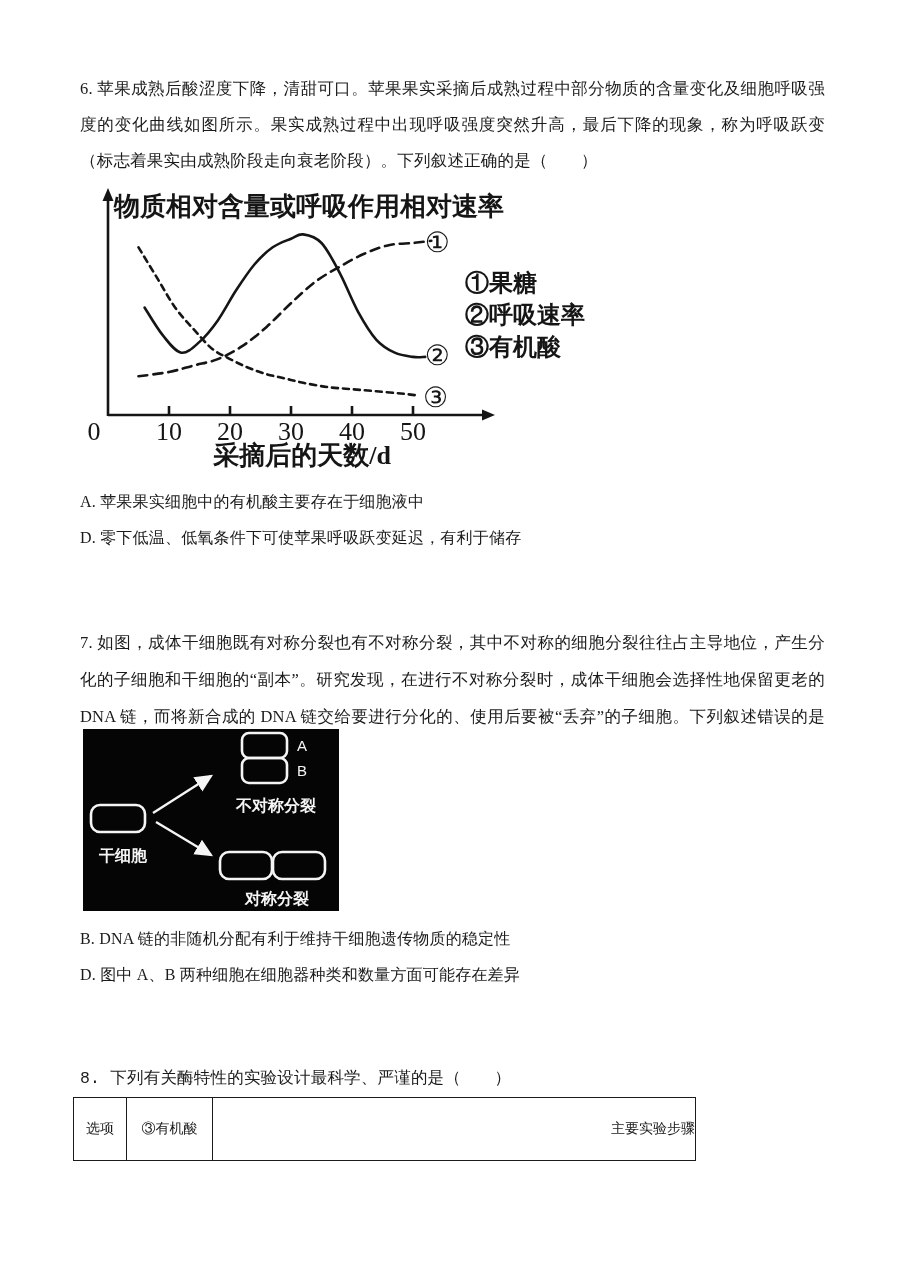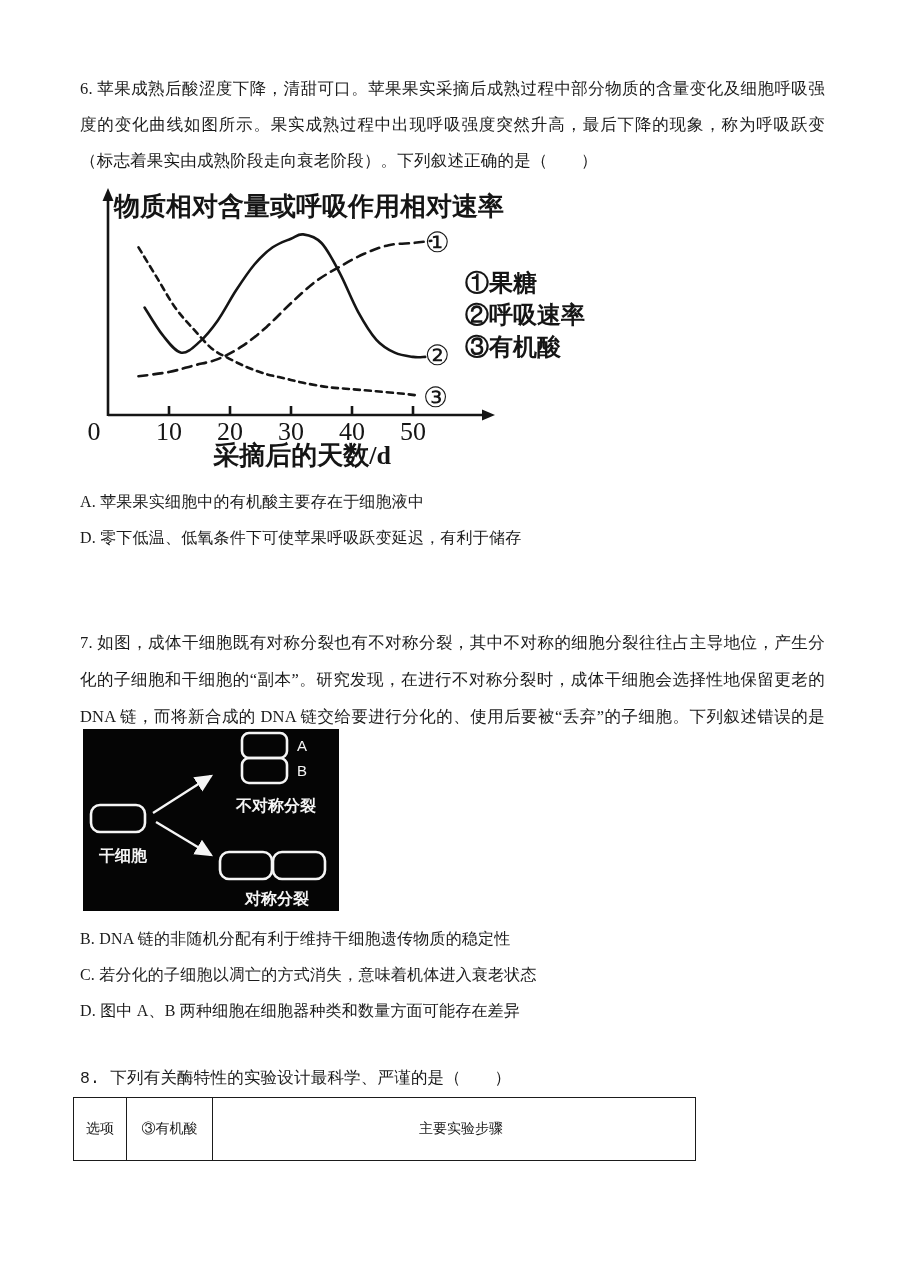--- a/index.html
+++ b/index.html
@@ -50,21 +50,21 @@
     font-size:14px;
   }
   #q8-table td{
     border:1.8px solid #1b1b1b;
     height:62px;
     padding:0;
     vertical-align:middle;
   }
   #q8-table .c1{width:52px;text-align:center;}
   #q8-table .c2{width:85px;text-align:center;}
-  #q8-table .c3{width:468px;text-align:center;padding-left:14px;}
+  #q8-table .c3{width:468px;text-align:right;padding-left:14px;}
 </style>
 </head>
 <body>
 
 <div class="page">
 
   <p class="stem" id="q6-stem">6. 苹果成熟后酸涩度下降，清甜可口。苹果果实采摘后成熟过程中部分物质的含量变化及细胞呼吸强度的变化曲线如图所示。果实成熟过程中出现呼吸强度突然升高，最后下降的现象，称为呼吸跃变（标志着果实由成熟阶段走向衰老阶段）。下列叙述正确的是（　　）</p>
 
   <div id="chart-fig">
     <svg width="580" height="300" viewBox="0 0 580 300">
@@ -137,21 +137,20 @@
       <text class="d-label" x="193" y="82">不对称分裂</text>
 
       <rect class="cell" x="137" y="123" width="52" height="27" rx="9"></rect>
       <rect class="cell" x="190" y="123" width="52" height="27" rx="9"></rect>
       <text class="d-label" x="194" y="175">对称分裂</text>
     </svg>
   </div>
 
   <div class="options" id="q7-options">
     <div class="option">B. DNA 链的非随机分配有利于维持干细胞遗传物质的稳定性</div>
-    <div class="option">C. 若分化的子细胞以凋亡的方式消失，意味着机体进入衰老状态</div>
     <div class="option">D. 图中 A、B 两种细胞在细胞器种类和数量方面可能存在差异</div>
   </div>
 
   <p class="stem" id="q8-stem">8. 下列有关酶特性的实验设计最科学、严谨的是（　　）</p>
 
   <table id="q8-table">
     <tbody>
       <tr>
         <td class="c1">选项</td>
         <td class="c2">③有机酸</td>

